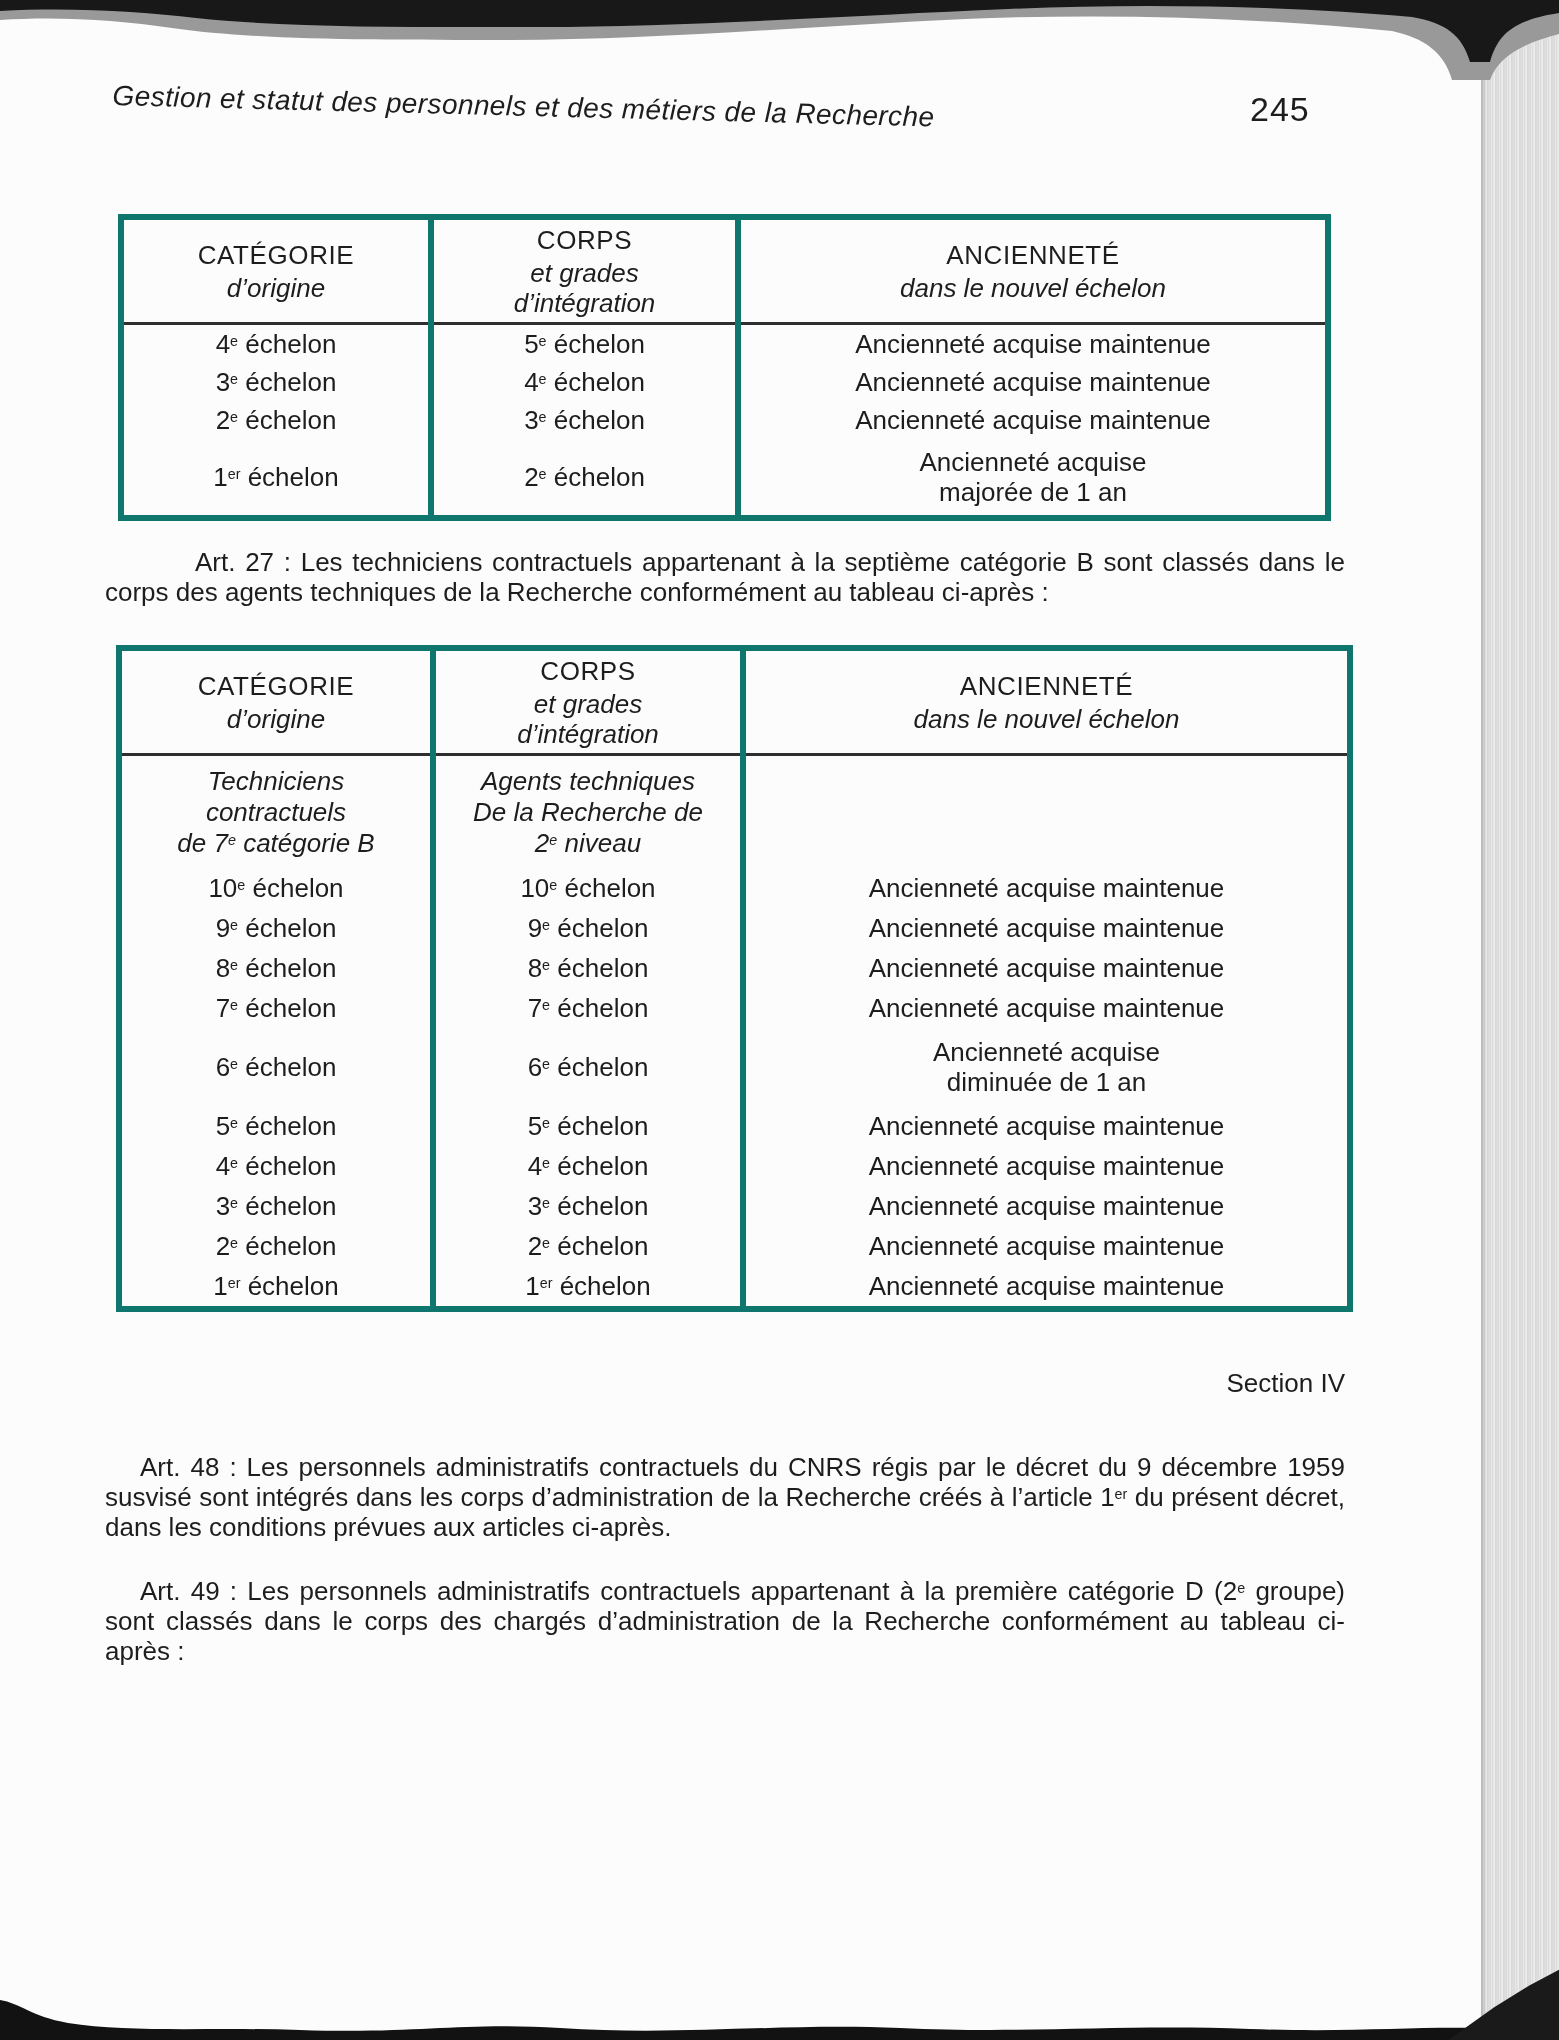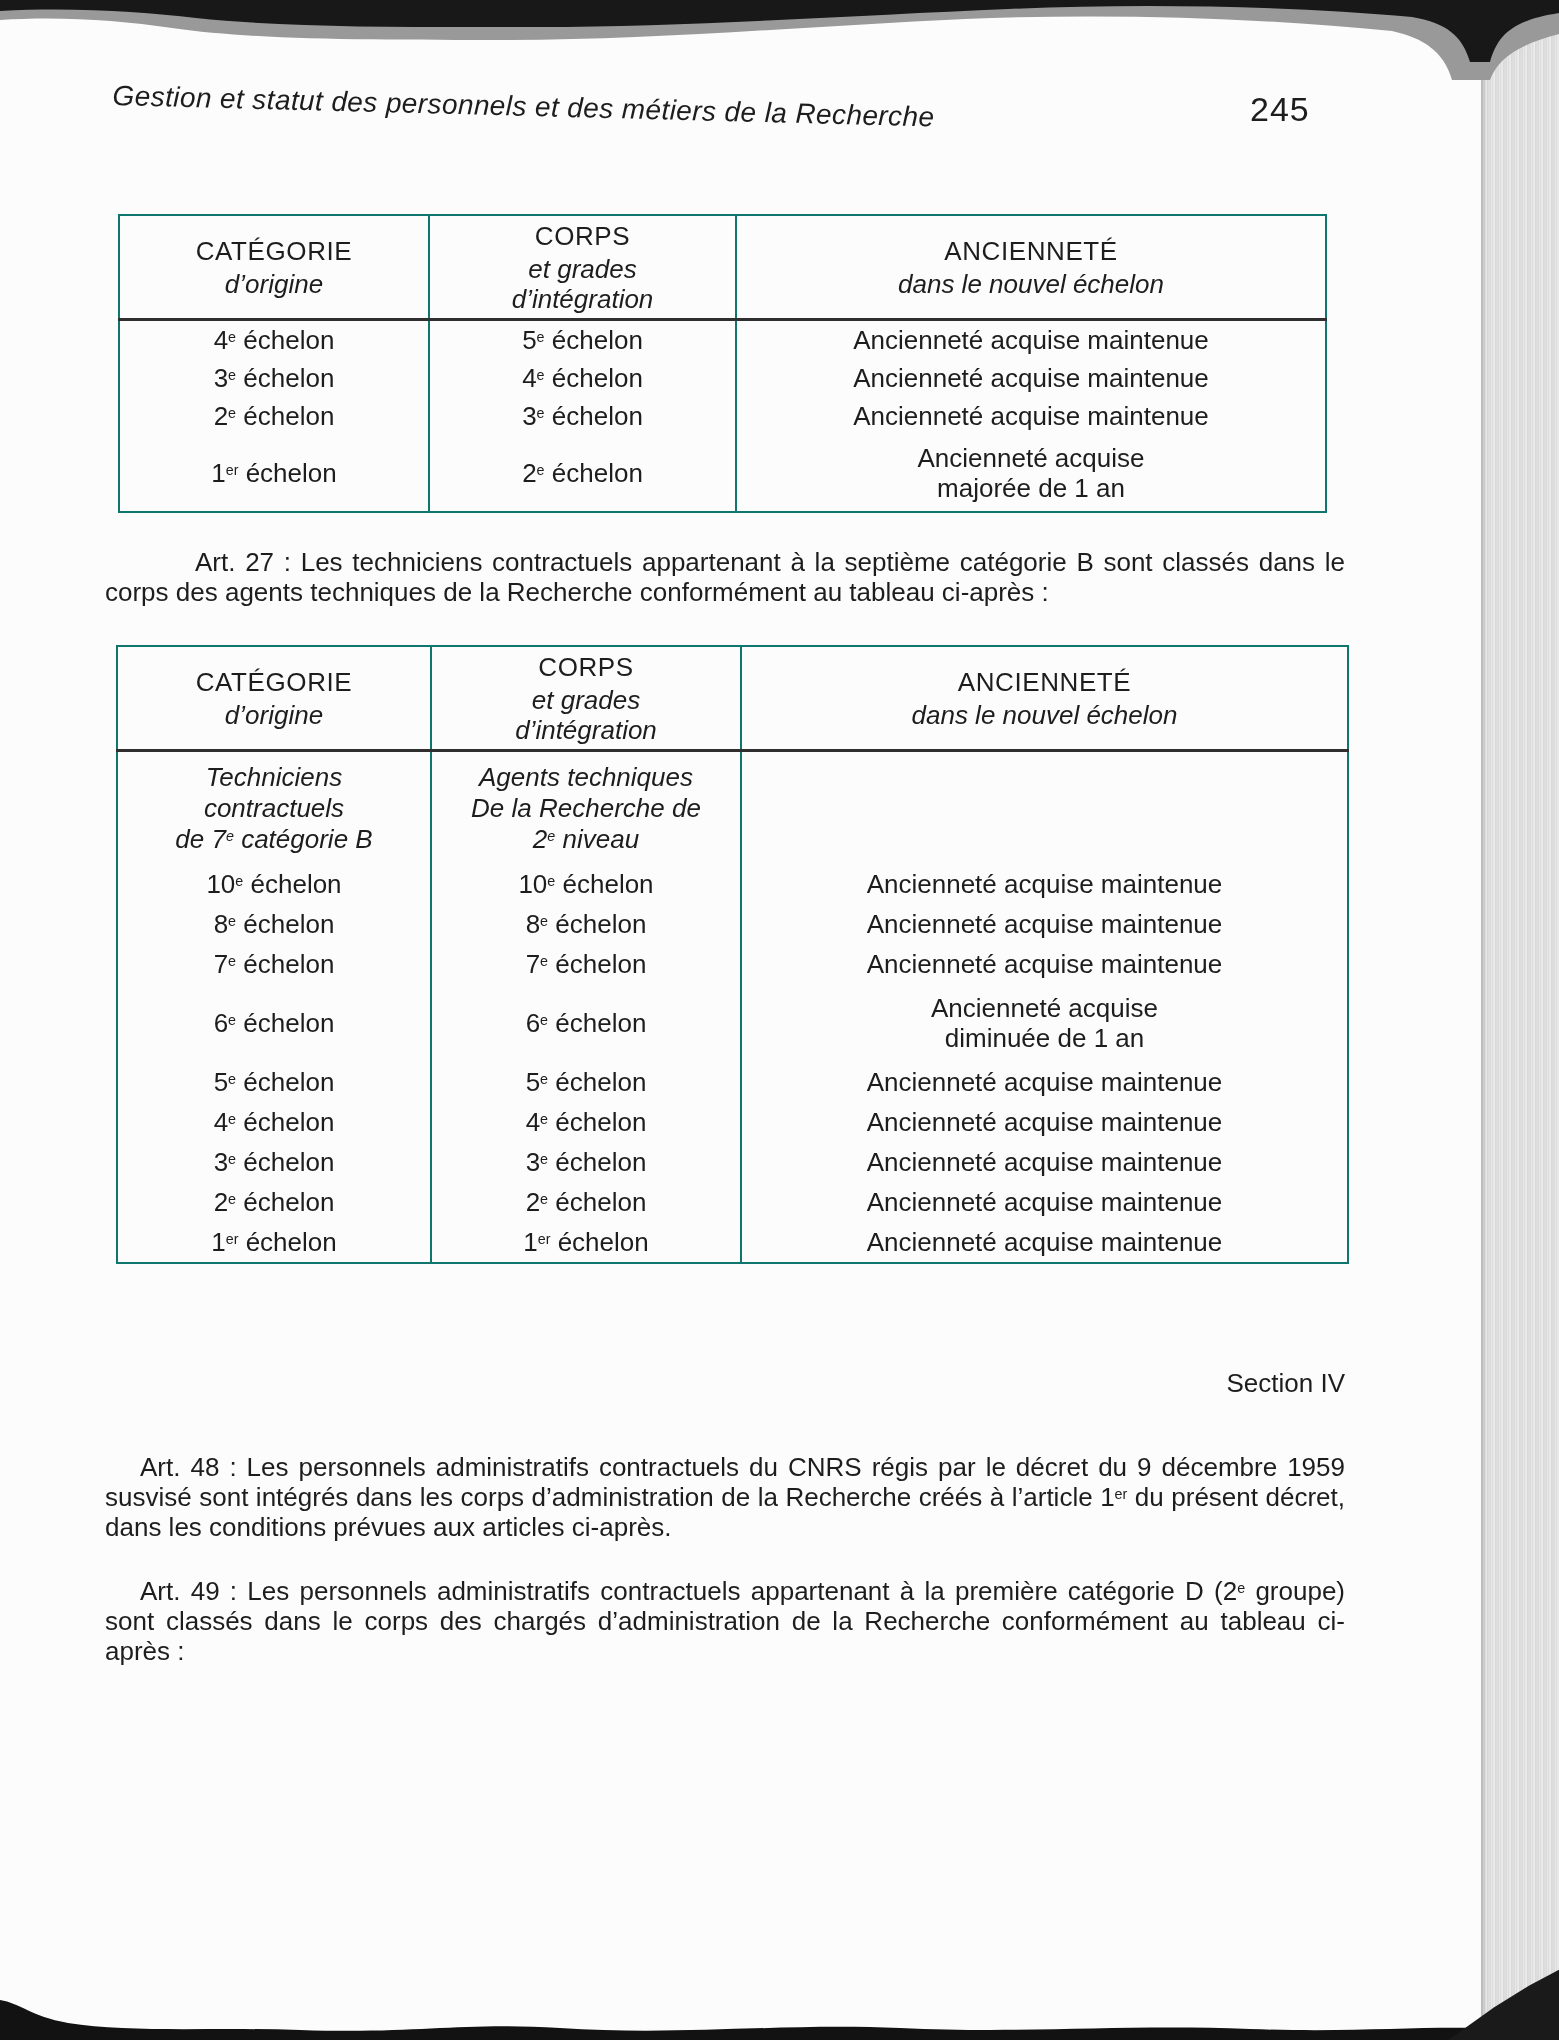--- a/index.html
+++ b/index.html
@@ -28,21 +28,21 @@
   .content{position:absolute; inset:0; z-index:4;}
   .running-title{
     position:absolute; left:113px; top:80px; width:1100px;
     font-style:italic; font-size:28px; letter-spacing:.4px;
     transform:rotate(1.5deg); transform-origin:0 0; white-space:nowrap;
   }
   .page-number{position:absolute; left:1250px; top:90px; font-size:34px; letter-spacing:1px;}
   table{border-collapse:collapse; table-layout:fixed; position:absolute; font-size:26px;}
   .t1{left:118px; top:214px; width:1207px;}
   .t2{left:116px; top:645px; width:1231px;}
-  table,td,th{border:2px solid #0f766e;}
+  table,td,th{border:6px solid #0f766e;}
   td,th{padding:0 6px; text-align:center; vertical-align:middle; overflow:hidden;}
   thead th{border-bottom:3px solid #2f2f2f; font-weight:normal; height:102px;}
   tbody td{border-top:none; border-bottom:none;}
   .h-main{font-size:26px; letter-spacing:.6px;}
   .h-sub{font-style:italic; font-size:26px; line-height:30px; margin-top:2px;}
   .r-s td{height:38px;}
   .r-d td{height:76px; line-height:30px;}
   .t2 .r-s td{height:40px;}
   .t2 .r-d td{height:78px; line-height:30px;}
   .intro-row td{height:112px; font-style:italic; line-height:31px; vertical-align:middle;}
@@ -150,20 +150,25 @@
           <td>Techniciens<br>contractuels<br>de 7<sup>e</sup> catégorie B</td>
           <td>Agents techniques<br>De la Recherche de<br>2<sup>e</sup> niveau</td>
           <td></td>
         </tr>
         <tr class="r-s">
           <td>10<sup>e</sup> échelon</td>
           <td>10<sup>e</sup> échelon</td>
           <td>Ancienneté acquise maintenue</td>
         </tr>
         <tr class="r-s">
+          <td>9<sup>e</sup> échelon</td>
+          <td>9<sup>e</sup> échelon</td>
+          <td>Ancienneté acquise maintenue</td>
+        </tr>
+        <tr class="r-s">
           <td>8<sup>e</sup> échelon</td>
           <td>8<sup>e</sup> échelon</td>
           <td>Ancienneté acquise maintenue</td>
         </tr>
         <tr class="r-s">
           <td>7<sup>e</sup> échelon</td>
           <td>7<sup>e</sup> échelon</td>
           <td>Ancienneté acquise maintenue</td>
         </tr>
         <tr class="r-d">

